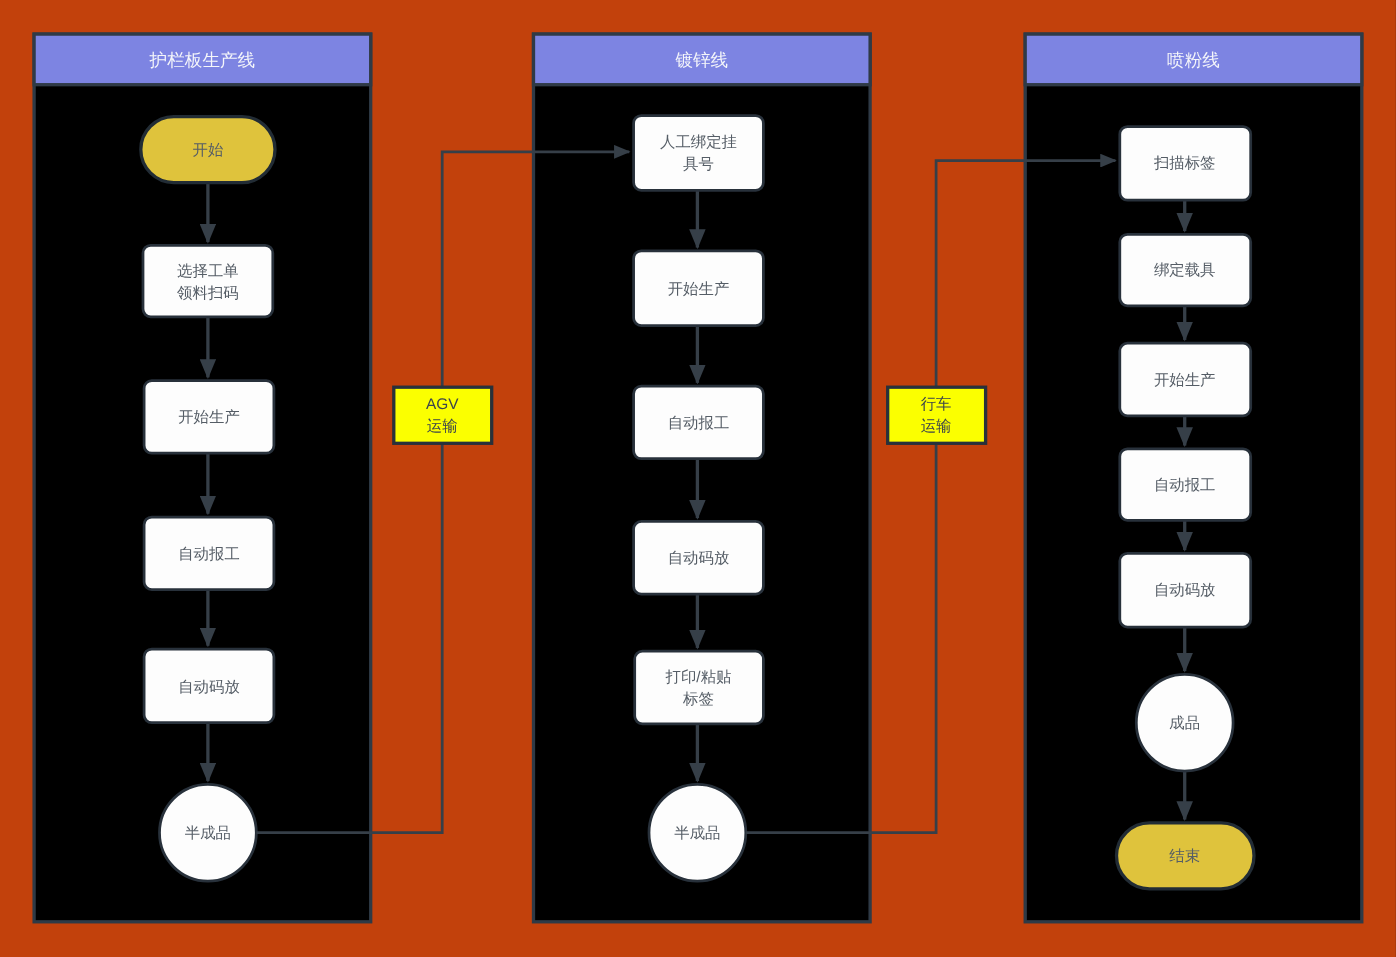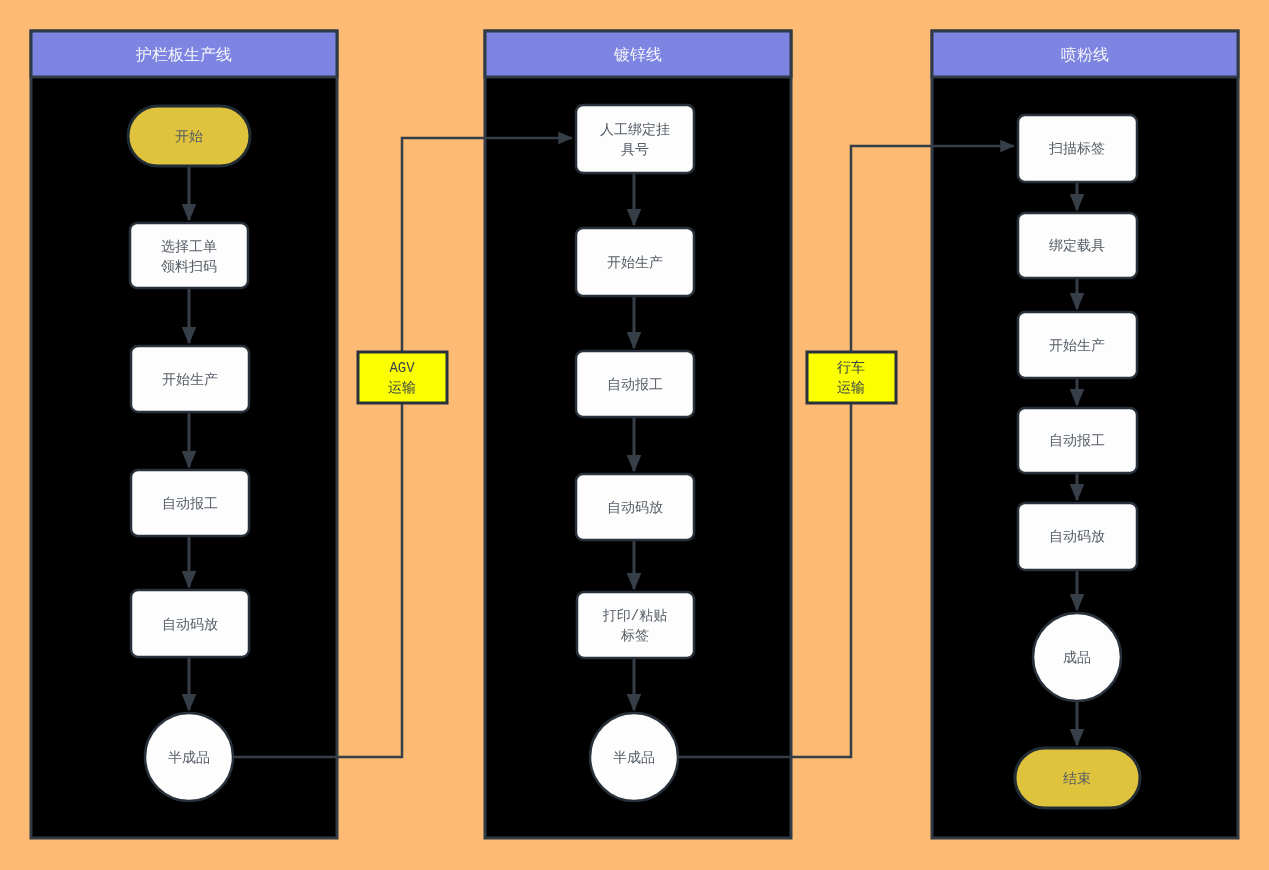--- a/index.html
+++ b/index.html
@@ -1,17 +1,17 @@
 <!DOCTYPE html>
 <html><head>
 <meta charset="utf-8">
 <style>
   html,body{margin:0;padding:0;background:#000;}
-  .stage{position:relative;width:1269px;height:870px;background:#fdba74;overflow:hidden;
-         font-family:Liberation Mono, monospace;}
+  .stage{position:relative;width:1269px;height:870px;background:#c2410c;overflow:hidden;
+         font-family:Liberation Sans, sans-serif;}
   svg{display:block;}
   .lane-body{fill:#000000;stroke:#2f3a46;stroke-width:3;}
   .lane-header{stroke:#2f3a46;stroke-width:3;}
   .lane-title{fill:#f5f6fa;font-size:16px;text-anchor:middle;}
   .node-rect{stroke:#28313b;stroke-width:2.5;}
   .node-circle{stroke:#28313b;stroke-width:2.5;}
   .node-stadium{stroke:#222c35;stroke-width:3;}
   .node-text{fill:#555d66;font-size:14px;text-anchor:middle;}
   .transport-rect{stroke:#28313b;stroke-width:3;}
   .transport-text{fill:#3c444c;font-size:14px;text-anchor:middle;}

